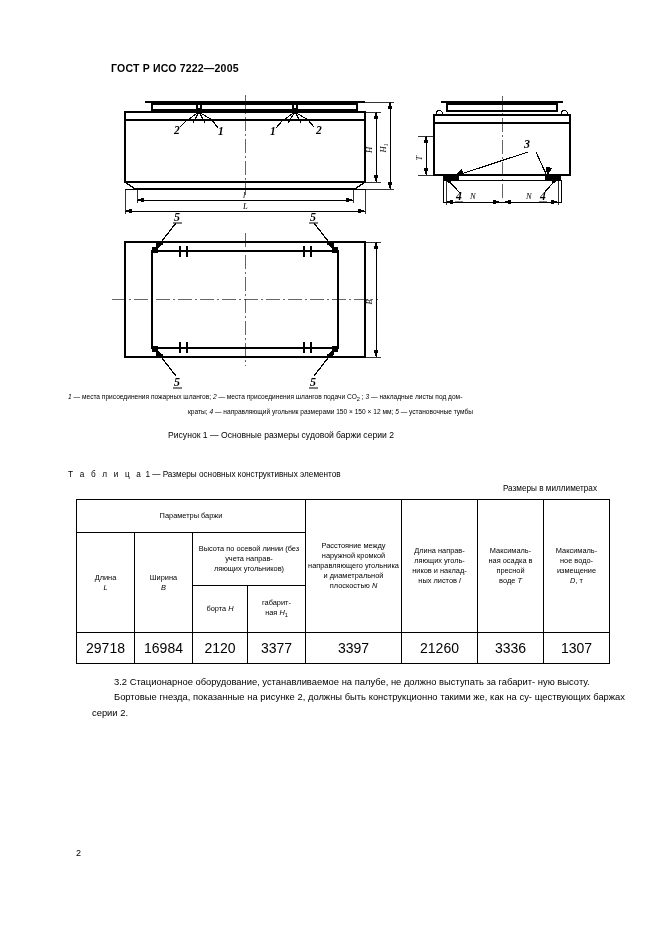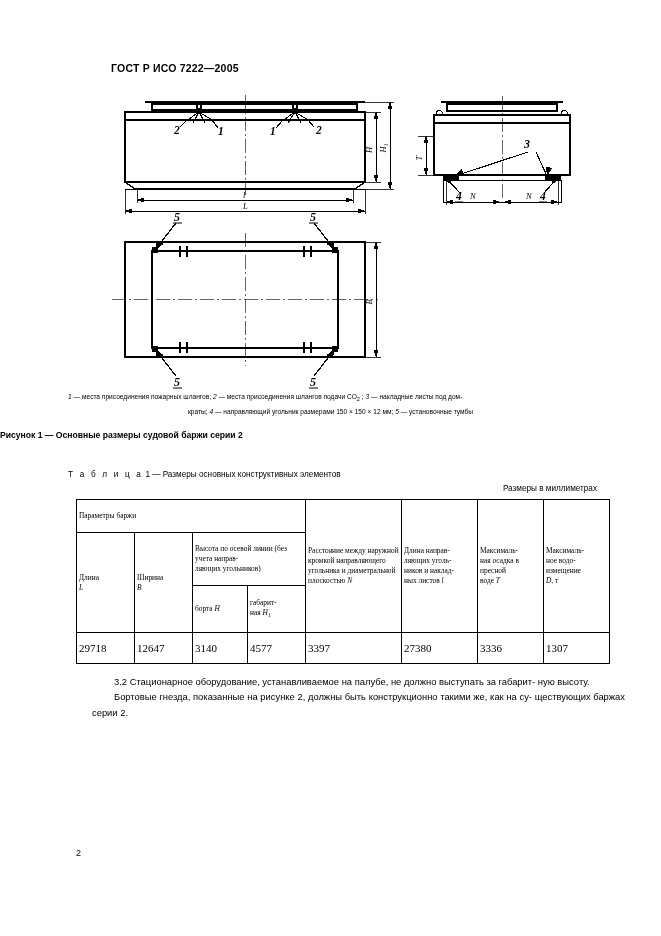--- a/index.html
+++ b/index.html
@@ -54,22 +54,22 @@
     text-align: center;
   }
   .fig-legend .l1 { text-align: left; display: block; }
   .fig-legend .l2 { text-align: center; display: block; }
   .fig-legend i { font-style: italic; }
   .fig-caption {
     position: absolute;
     left: 0;
     top: 430px;
     width: 562px;
+    text-align: center;
     font-size: 8.6px;
-    font-weight: bold;
   }
 
   
   .table-title {
     position: absolute;
     left: 68px;
     top: 470px;
     font-size: 8.2px;
   }
   .table-title .spaced { letter-spacing: 2.2px; }
@@ -83,28 +83,27 @@
     position: absolute;
     left: 76px;
     top: 499px;
     width: 533px;
     border-collapse: collapse;
     table-layout: fixed;
     font-size: 7.4px;
   }
   table.main td {
     border: 1px solid #000;
-    text-align: left;
+    text-align: center;
     vertical-align: middle;
     padding: 2px 2px;
     line-height: 10px;
-    font-family: Liberation Serif, serif;
   }
   table.main td.vals {
-    font-size: 11px;
+    font-size: 14px;
     height: 26px;
     line-height: 12px;
   }
   table.main i { font-style: italic; }
   .cell-pad { padding: 4px 3px; margin-left: 12px; }
   .sub { font-size: 5.6px; vertical-align: sub; }
 
   
   .body-text {
     position: absolute;
@@ -361,25 +360,25 @@
       <tr>
         <td style="height:42px">
           борта&nbsp;<i>H</i>
         </td>
         <td style="height:42px">
           габарит-<br>ная <i>H</i><span class="sub">1</span>
         </td>
       </tr>
       <tr>
         <td class="vals">29718</td>
-        <td class="vals">12647</td>
-        <td class="vals">3140</td>
-        <td class="vals">4577</td>
+        <td class="vals">16984</td>
+        <td class="vals">2120</td>
+        <td class="vals">3377</td>
         <td class="vals">3397</td>
-        <td class="vals">27380</td>
+        <td class="vals">21260</td>
         <td class="vals">3336</td>
         <td class="vals">1307</td>
       </tr>
     </tbody>
   </table>
 
   <div class="body-text">
     <p class="indent">
       <span>3.2 Стационарное оборудование, устанавливаемое на палубе, не должно выступать за габарит-</span>
       <span>ную высоту.</span>

